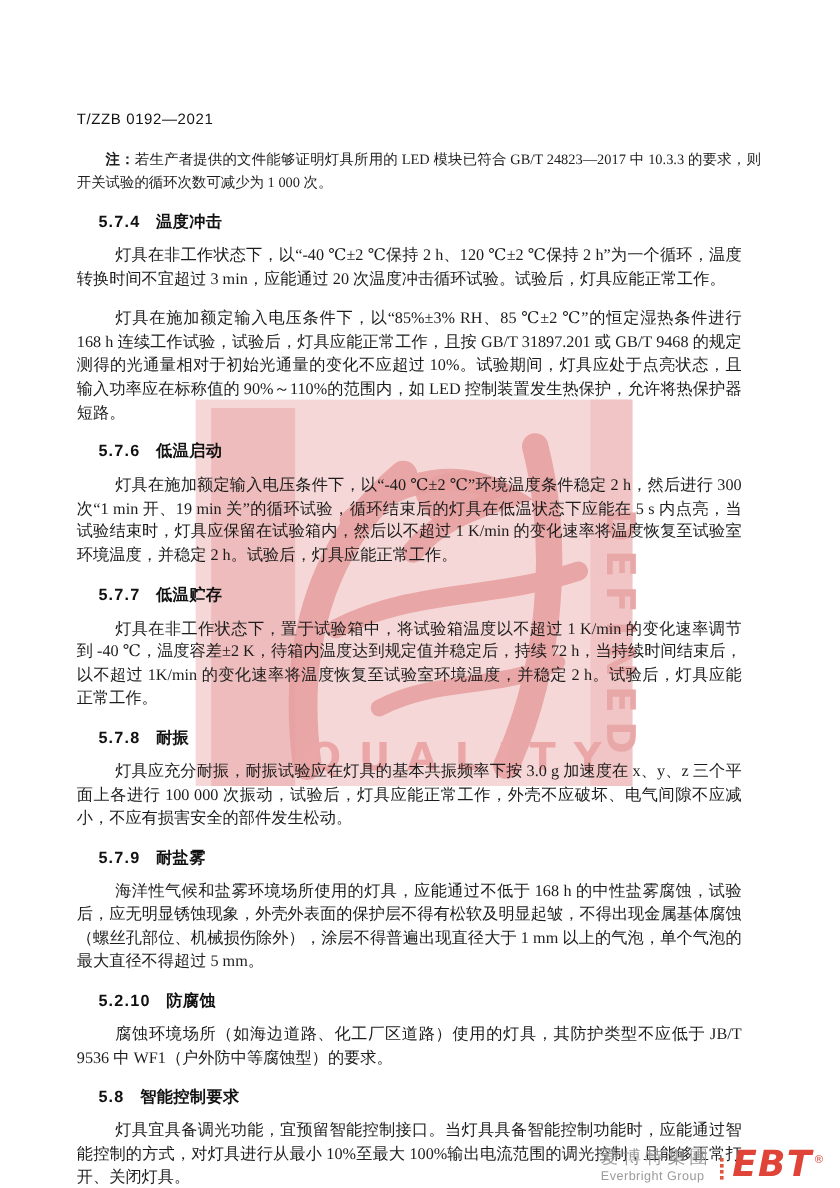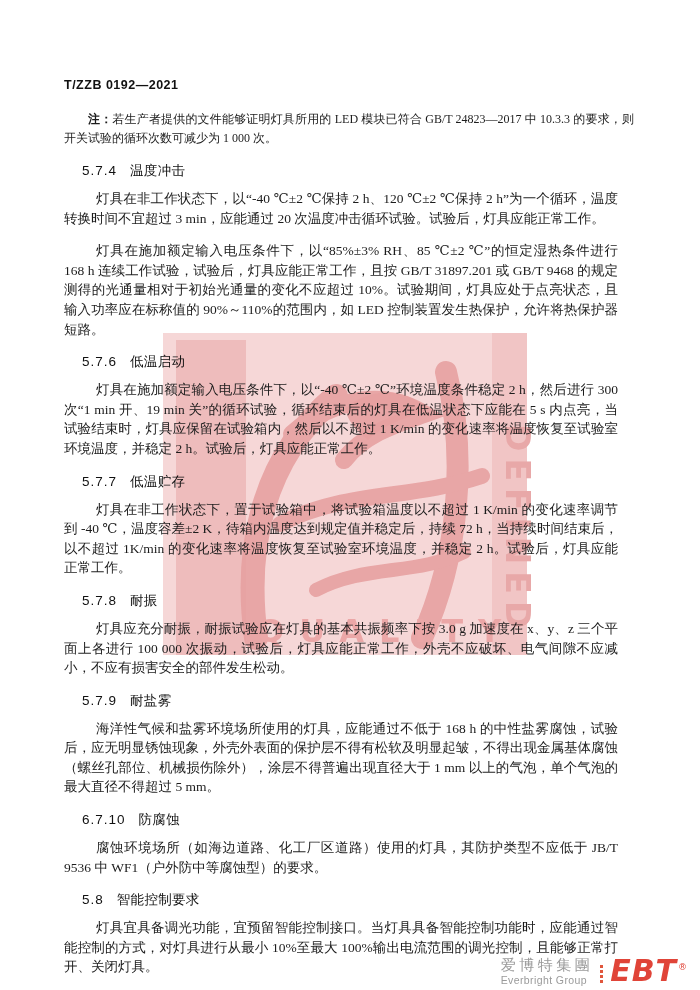--- a/index.html
+++ b/index.html
@@ -25,27 +25,27 @@
     left:257px;top:611px;width:280px;
     font-family:"DejaVu Sans","Liberation Sans",sans-serif;
     font-weight:600;font-size:32px;letter-spacing:15px;color:#eba7a7;line-height:40px;
     white-space:nowrap;
   }
 
   
   .content{position:absolute;z-index:1;left:64px;top:78px;width:570px;}
   .doc-header{
     font-family:"Liberation Sans","DejaVu Sans",sans-serif;
-    font-weight:700;font-size:12.5px;letter-spacing:0.5px;color:#111;margin:0 0 18px 0;
+    font-weight:400;font-size:12.5px;letter-spacing:0.5px;color:#111;margin:14px 0 18px 0;
   }
   .note{font-size:12px;line-height:19px;text-align:justify;text-indent:24px;margin:0;color:#1c1c1c;font-family:Liberation Serif, serif;}
   .note b{font-weight:bold;}
   h3.sec-h{
     font-family:"Liberation Sans","DejaVu Sans",sans-serif;
-    font-size:13.5px;font-weight:normal;color:#111;
+    font-size:13.5px;font-weight:bold;color:#111;
     margin:14px 0 9px 0;padding-left:18px;letter-spacing:0.3px;
   }
   h3.sec-h .num{margin-right:13px;letter-spacing:1px;}
   p.body{
     font-size:13.5px;line-height:19.6px;text-align:justify;text-indent:32px;
     margin:0 16px 13px 0;color:#1c1c1c;
   }
 
   
   .footer{
@@ -122,21 +122,21 @@
       <h3 class="sec-h"><span class="num">5.7.8</span><span>耐振</span></h3>
       <p class="body">灯具应充分耐振，耐振试验应在灯具的基本共振频率下按 3.0 g 加速度在 x、y、z 三个平面上各进行 100 000 次振动，试验后，灯具应能正常工作，外壳不应破坏、电气间隙不应减小，不应有损害安全的部件发生松动。</p>
     </section>
 
     <section>
       <h3 class="sec-h"><span class="num">5.7.9</span><span>耐盐雾</span></h3>
       <p class="body">海洋性气候和盐雾环境场所使用的灯具，应能通过不低于 168 h 的中性盐雾腐蚀，试验后，应无明显锈蚀现象，外壳外表面的保护层不得有松软及明显起皱，不得出现金属基体腐蚀（螺丝孔部位、机械损伤除外），涂层不得普遍出现直径大于 1 mm 以上的气泡，单个气泡的最大直径不得超过 5 mm。</p>
     </section>
 
     <section>
-      <h3 class="sec-h"><span class="num">6.7.10</span><span>防腐蚀</span></h3>
+      <h3 class="sec-h"><span class="num">5.2.10</span><span>防腐蚀</span></h3>
       <p class="body">腐蚀环境场所（如海边道路、化工厂区道路）使用的灯具，其防护类型不应低于 JB/T 9536 中 WF1（户外防中等腐蚀型）的要求。</p>
     </section>
 
     <section>
       <h3 class="sec-h"><span class="num">5.8</span><span>智能控制要求</span></h3>
       <p class="body">灯具宜具备调光功能，宜预留智能控制接口。当灯具具备智能控制功能时，应能通过智能控制的方式，对灯具进行从最小 10%至最大 100%输出电流范围的调光控制，且能够正常打开、关闭灯具。</p>
     </section>
 
   </div>
 

